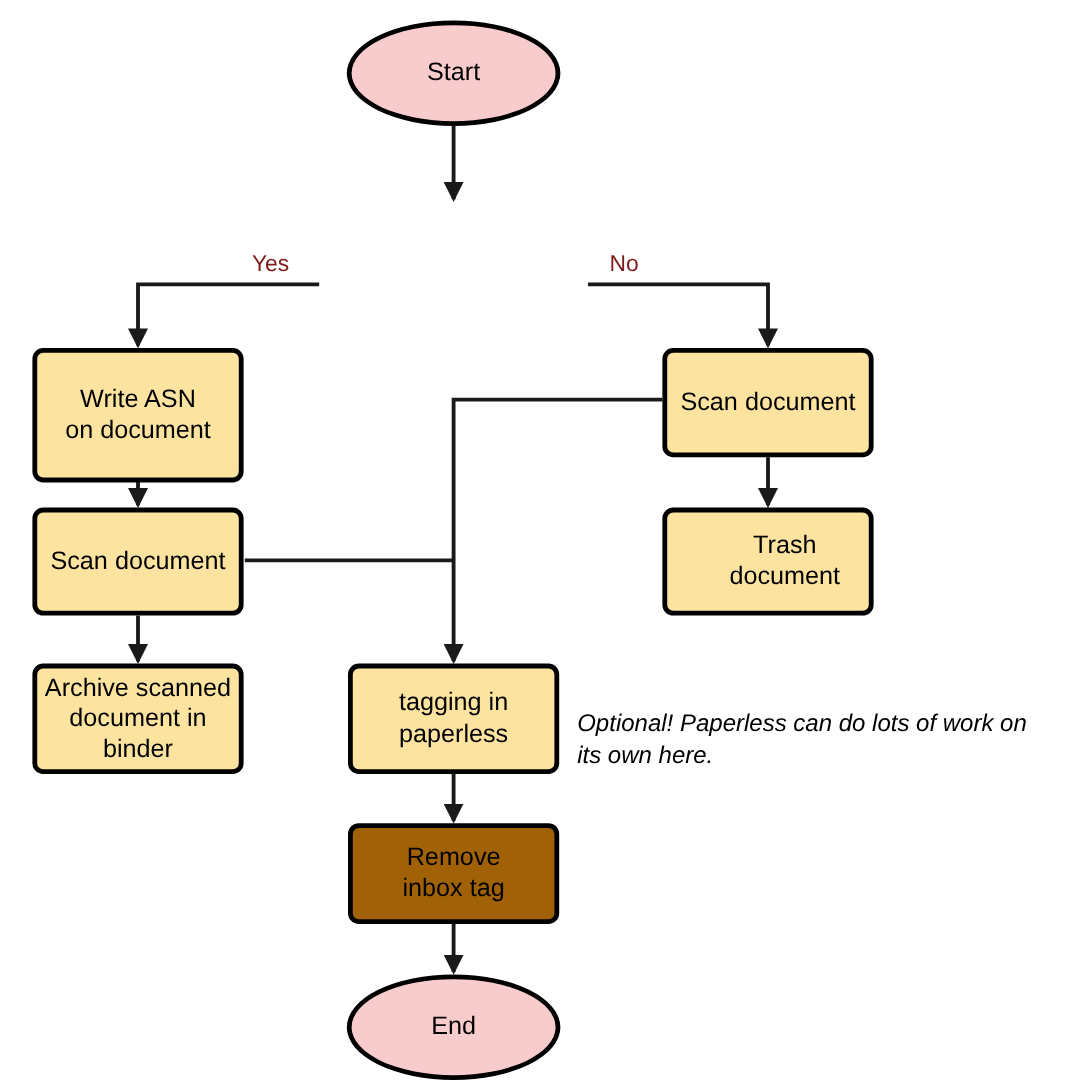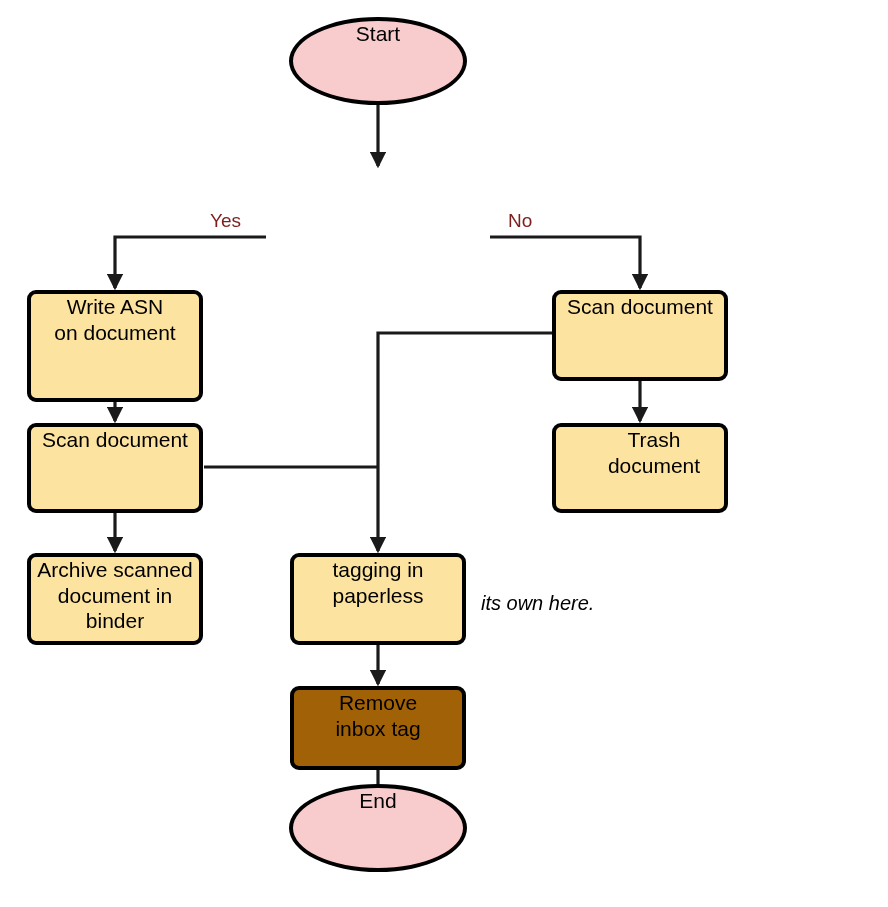--- a/index.html
+++ b/index.html
@@ -21,21 +21,21 @@
     position: absolute;
     left: 0;
     top: 0;
     width: 888px;
     height: 907px;
   }
   .node {
     position: absolute;
     box-sizing: border-box;
     display: flex;
-    align-items: flex-start;
+    align-items: center;
     justify-content: center;
     text-align: center;
     color: #000000;
     z-index: 5;
   }
   .terminator {
     border: 4px solid #000000;
     border-radius: 50%;
     font-size: 21px;
     line-height: 1.2;
@@ -162,21 +162,22 @@
     </div>
   </div>
 
   <div class="node process" style="left:290px; top:686px; width:176px; height:84px; background:#a16207;">
     <div>
       <div>Remove</div>
       <div>inbox tag</div>
     </div>
   </div>
 
-  <div class="node terminator" style="left:289px; top:784px; width:178px; height:88px; background:#F8CCCC;">
+  <div class="node terminator" style="left:289px; top:812px; width:178px; height:88px; background:#F8CCCC;">
     <span>End</span>
   </div>
 
   <div class="note" style="left:481px; top:590px; width:400px;">
+    <div>Optional! Paperless can do lots of work on</div>
     <div>its own here.</div>
   </div>
 
 </div>
 
 </body></html>

